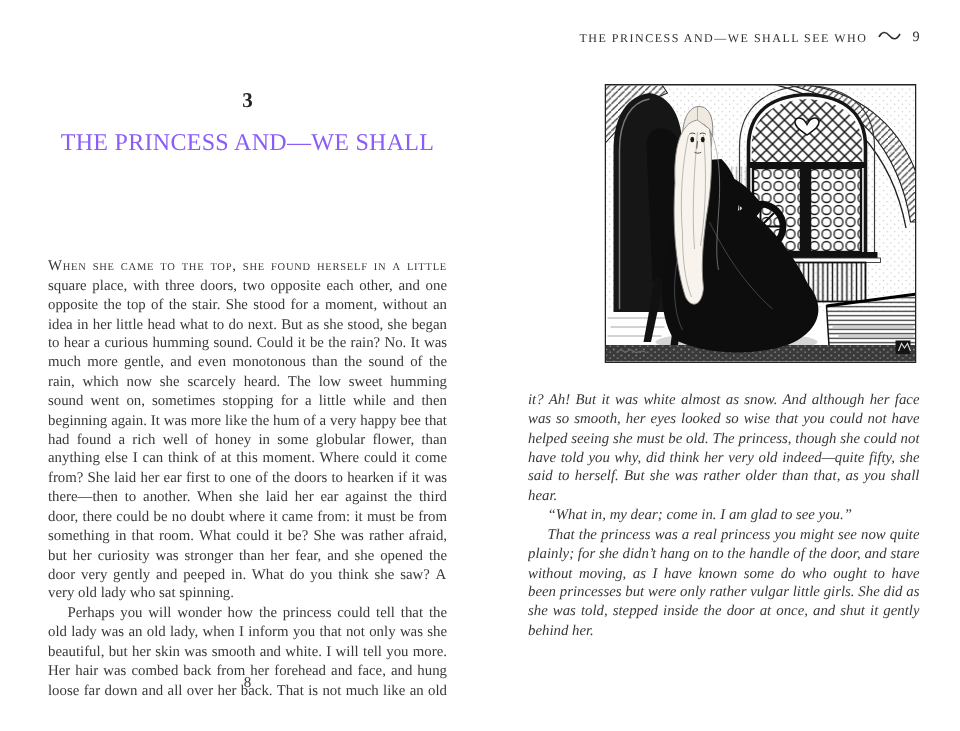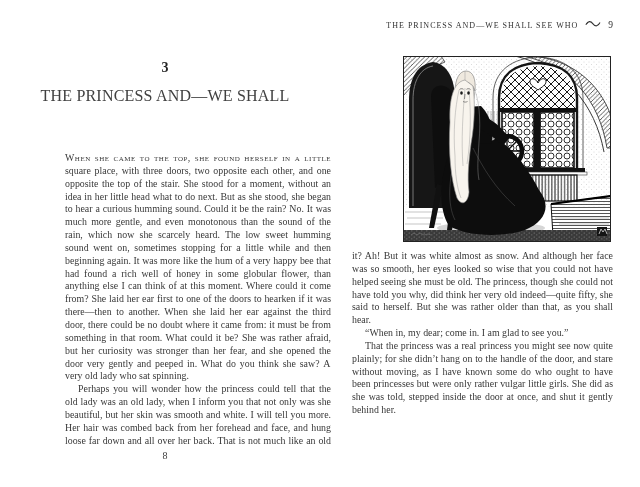--- a/index.html
+++ b/index.html
@@ -3,35 +3,35 @@
 <meta charset="utf-8">
 <style>
   html,body{margin:0;padding:0;width:640px;height:487px;background:#ffffff;overflow:hidden;}
   body{font-family:"Liberation Serif","DejaVu Serif",serif;color:#363636;position:relative;}
   .abs{position:absolute;}
 
   
   #chapter-number{left:32px;top:60px;width:266px;text-align:center;
     font-size:14px;font-weight:bold;color:#242424;}
   #chapter-title{left:32px;top:84px;width:266px;text-align:center;
-    font-size:16px;line-height:23px;letter-spacing:.2px;color:#404040;}
+    font-size:16px;line-height:23px;letter-spacing:.2px;color:#8b5cf6;}
   .body-col{font-size:9.9px;line-height:12.85px;text-align:justify;
     color:#383838;hyphens:auto;-webkit-hyphens:auto;}
-  #left-body{left:32px;top:152px;width:266px;max-height:294px;overflow:hidden;margin-left:33px;}
+  #left-body{left:32px;top:172px;width:266px;max-height:294px;overflow:hidden;}
   #left-body p:first-child::first-line{font-variant:small-caps;letter-spacing:.5px;}
   #left-folio{left:32px;top:450px;width:266px;text-align:center;font-size:10px;color:#3a3a3a;}
 
   
   #right-header{left:352px;top:20px;width:261px;display:flex;
     justify-content:flex-end;align-items:center;
     font-size:8px;letter-spacing:1px;color:#303030;white-space:nowrap;}
   #right-header .orn{margin:0 7px;display:inline-block;}
   #right-header .folio{font-size:9.5px;letter-spacing:0;}
   #illustration{left:403px;top:56px;width:208px;height:186px;}
-  #right-body{left:352px;top:250px;width:261px;max-height:200px;overflow:hidden;}
+  #right-body{left:352px;top:261px;width:261px;max-height:200px;overflow:hidden;font-style:italic;}
 
   p{margin:0;}
   .indent{text-indent:13px;}
 </style>
 </head>
 <body>
 
 <div class="abs" id="chapter-number">3</div>
 
 <div class="abs" id="chapter-title">
@@ -172,15 +172,15 @@
       <g>
         <rect x="194" y="171" width="10" height="9" fill="#141414"></rect>
         <path d="M196,178 l2,-5 l2,3 l2,-3 l2,5" stroke="#ddd" stroke-width="0.8" fill="none"></path>
       </g>
     </g>
   </svg>
 </div>
 
 <div class="abs body-col" id="right-body">
   <p>it? Ah! But it was white almost as snow. And although her face was so smooth, her eyes looked so wise that you could not have helped seeing she must be old. The princess, though she could not have told you why, did think her very old indeed—quite fifty, she said to herself. But she was rather older than that, as you shall hear.</p>
-  <p class="indent">“When in, my dear; come in. I am glad to see you.”</p>
+  <p class="indent">“What in, my dear; come in. I am glad to see you.”</p>
   <p class="indent">That the princess was a real princess you might see now quite plainly; for she didn’t hang on to the handle of the door, and stare without moving, as I have known some do who ought to have been princesses but were only rather vulgar little girls. She did as she was told, stepped inside the door at once, and shut it gently behind her.</p>
 </div>
 
 </body></html>

